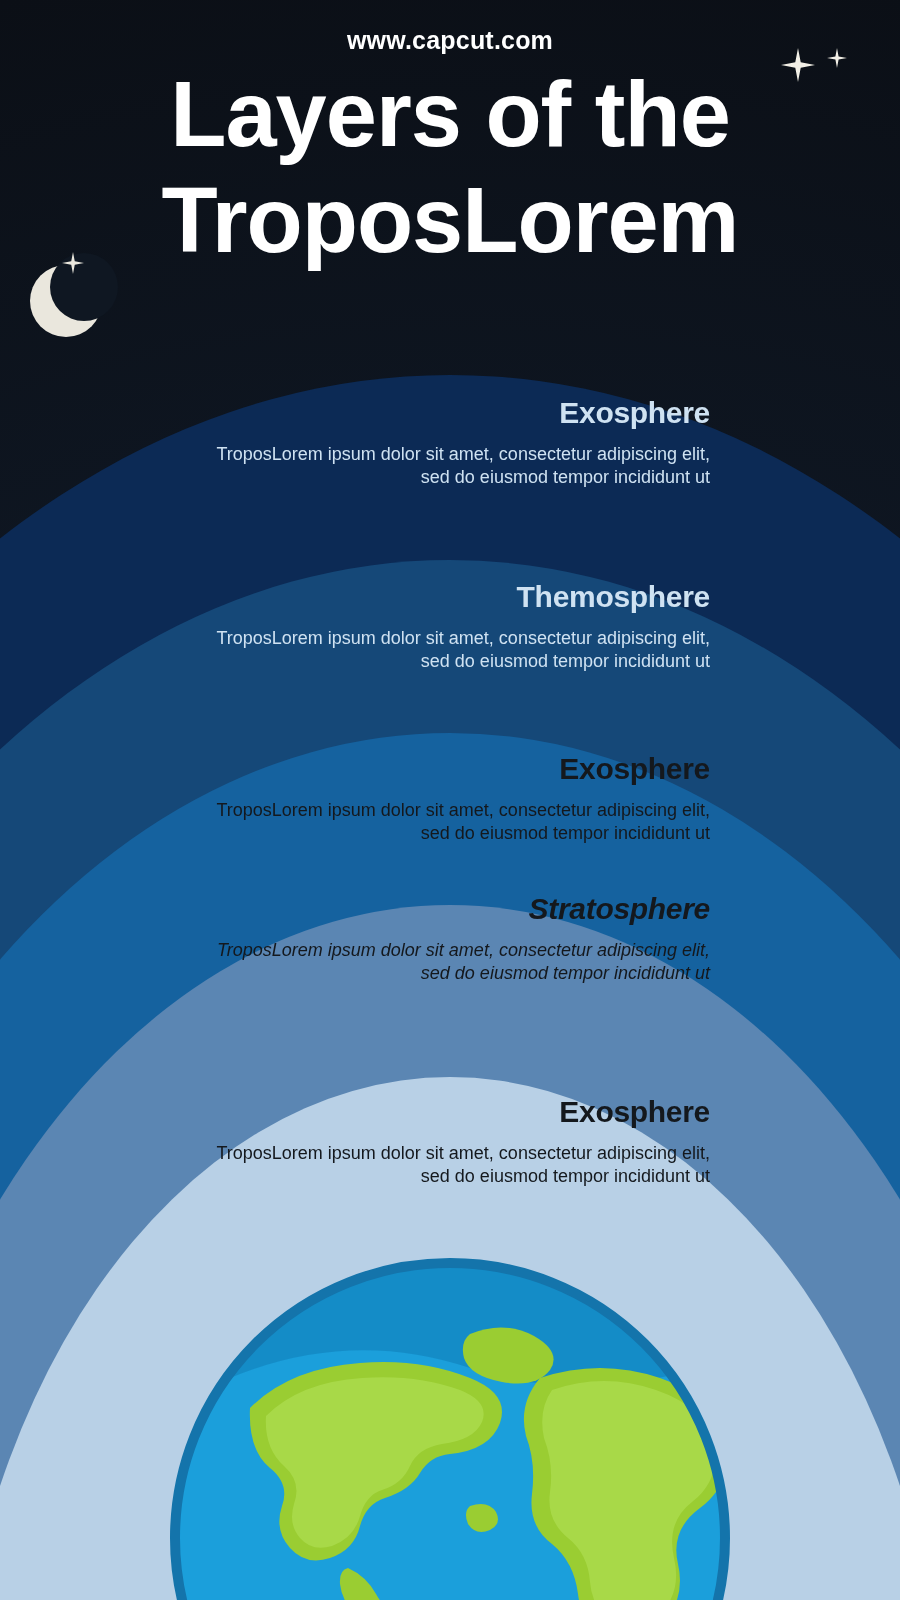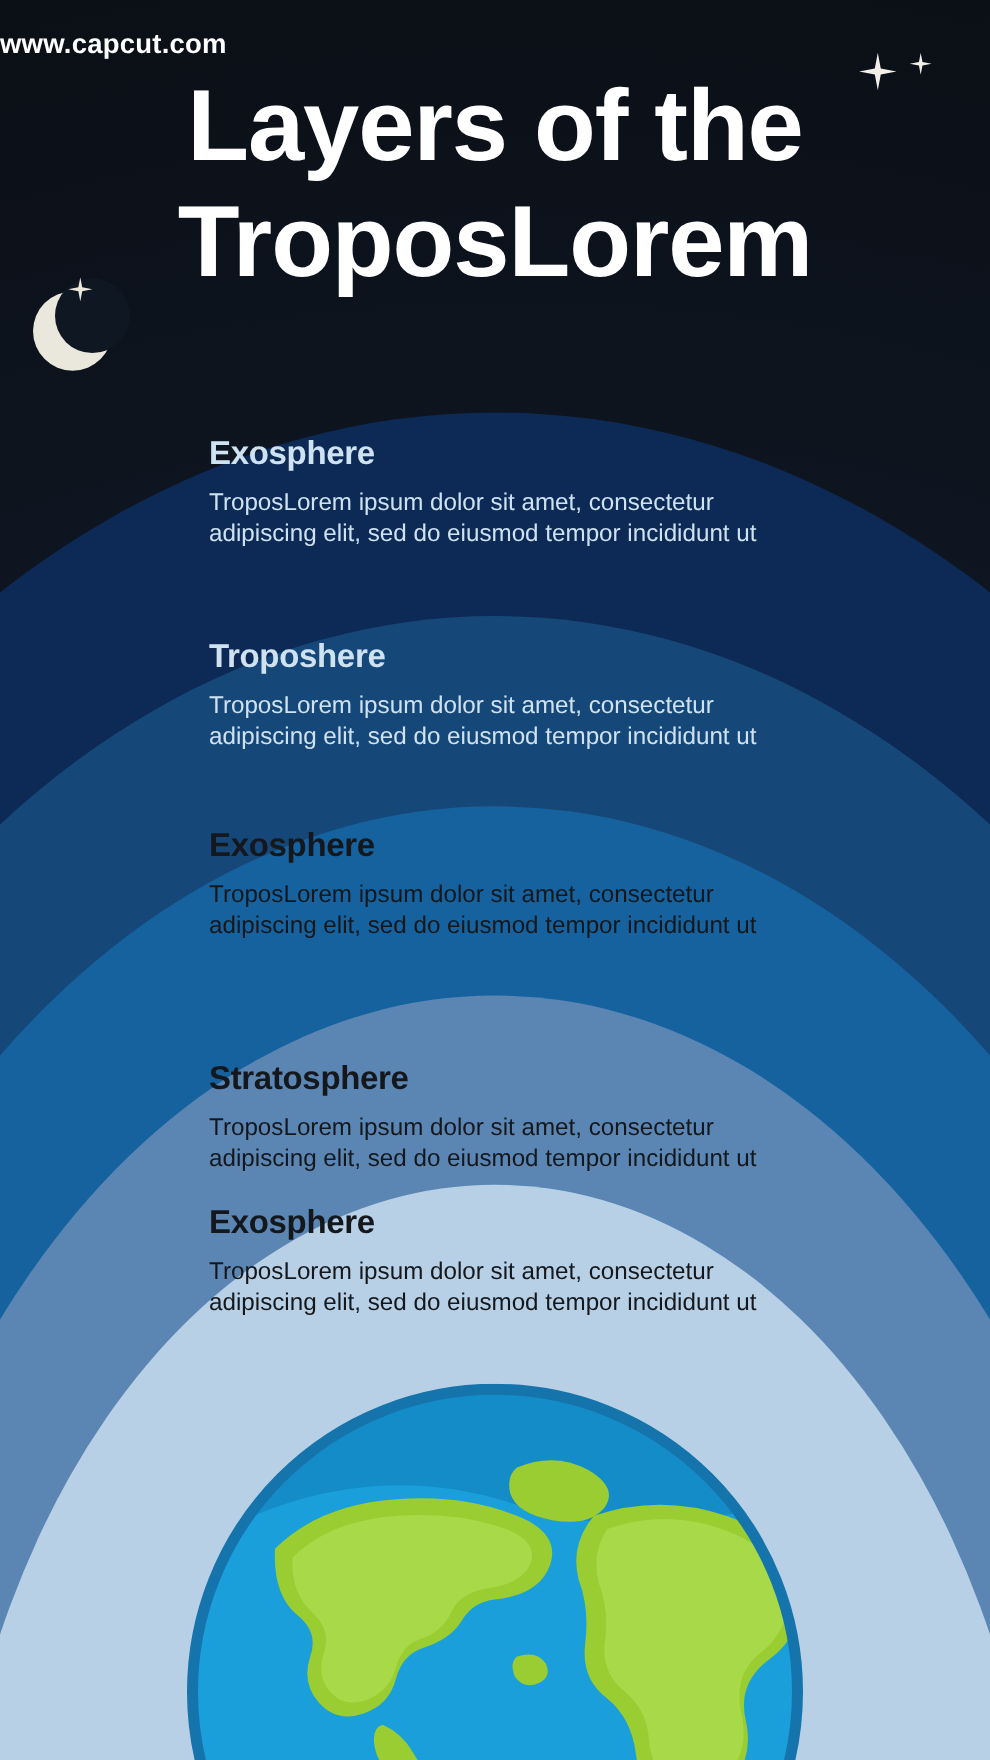--- a/index.html
+++ b/index.html
@@ -15,20 +15,21 @@
     width:900px;
     height:1600px;
     overflow:hidden;
     background:radial-gradient(circle at 52% 118%, #1b3a5c 0%, #15253c 28%, #101a28 55%, #0b0f16 100%);
   }
 
   
   .watermark {
     position:absolute;
     top:26px; left:0; width:100%;
+    text-align:center;
     color:#ffffff;
     font-size:25px;
     font-weight:bold;
     letter-spacing:0.2px;
     z-index:40;
   }
 
   
   .title-wrap {
     position:absolute;
@@ -98,37 +99,37 @@
   .layer.l3 { width:1420px; height:2000px; top:733px;  background:#15629f; }
   .layer.l4 { width:1200px; height:1740px; top:905px;  background:#5b86b3; }
   .layer.l5 { width:1000px; height:1450px; top:1077px; background:#b8d0e6; }
 
   
   .block {
     position:absolute;
     left:50%;
     transform:translateX(-50%);
     width:520px;
-    text-align:left;
+    text-align:right;
     z-index:20;
   }
   .block .name {
     font-size:30px;
     font-weight:bold;
     margin-bottom:13px;
     letter-spacing:-0.3px;
   }
   .block .desc {
-    font-size:22px;
+    font-size:18px;
     line-height:1.28;
   }
   .b1 { top:396px; }
   .b2 { top:580px; }
   .b3 { top:752px; }
-  .b4 { top:964px; }
+  .b4 { top:892px;font-style:italic; }
   .b5 { top:1095px; }
   .light { color:#cfe2f2; }
   .light .desc { color:#cfe2f2; }
   .dark  { color:#14181d; }
   .dark .desc { color:#14181d; }
 
   
   .earth {
     position:absolute;
     left:50%;
@@ -162,21 +163,21 @@
   <div class="spark small"></div>
   <div class="moon"></div>
   <div class="moon-spark"></div>
 
   <div class="block b1 light">
     <div class="name">Exosphere</div>
     <div class="desc">TroposLorem ipsum dolor sit amet, consectetur adipiscing elit, sed do eiusmod tempor incididunt ut</div>
   </div>
 
   <div class="block b2 light">
-    <div class="name">Troposhere</div>
+    <div class="name">Themosphere</div>
     <div class="desc">TroposLorem ipsum dolor sit amet, consectetur adipiscing elit, sed do eiusmod tempor incididunt ut</div>
   </div>
 
   <div class="block b3 dark">
     <div class="name">Exosphere</div>
     <div class="desc">TroposLorem ipsum dolor sit amet, consectetur adipiscing elit, sed do eiusmod tempor incididunt ut</div>
   </div>
 
   <div class="block b4 dark">
     <div class="name">Stratosphere</div>

